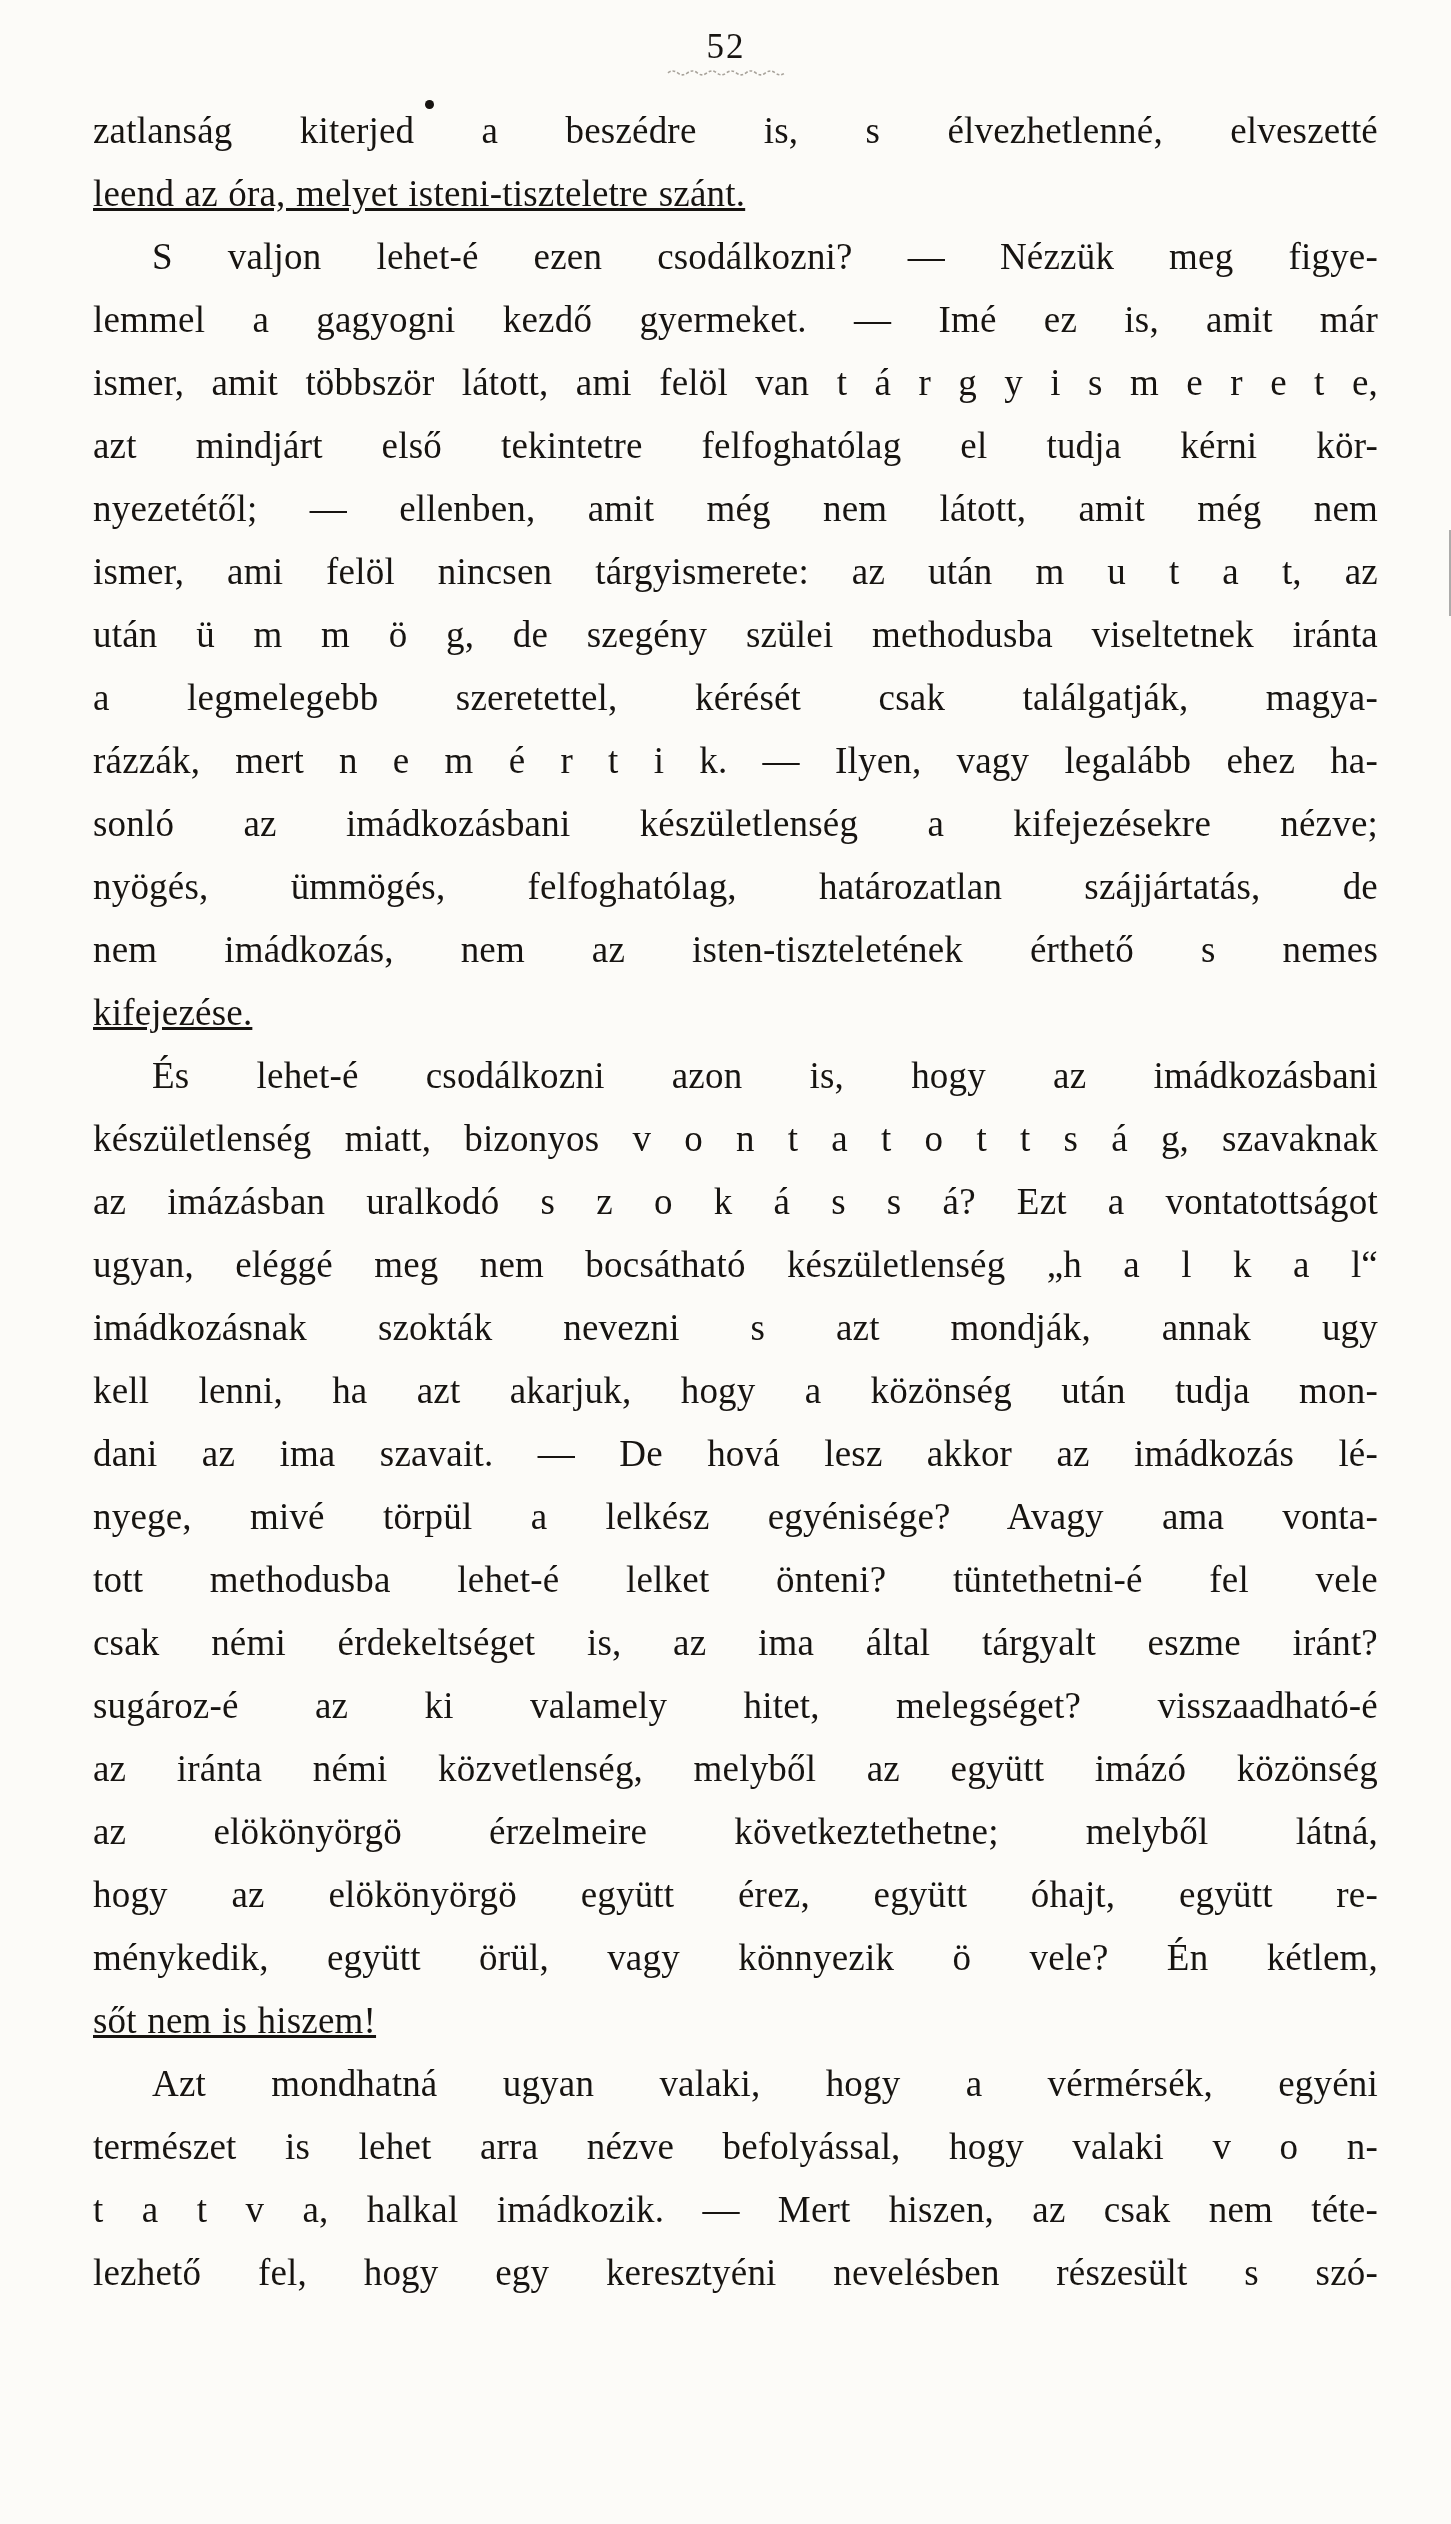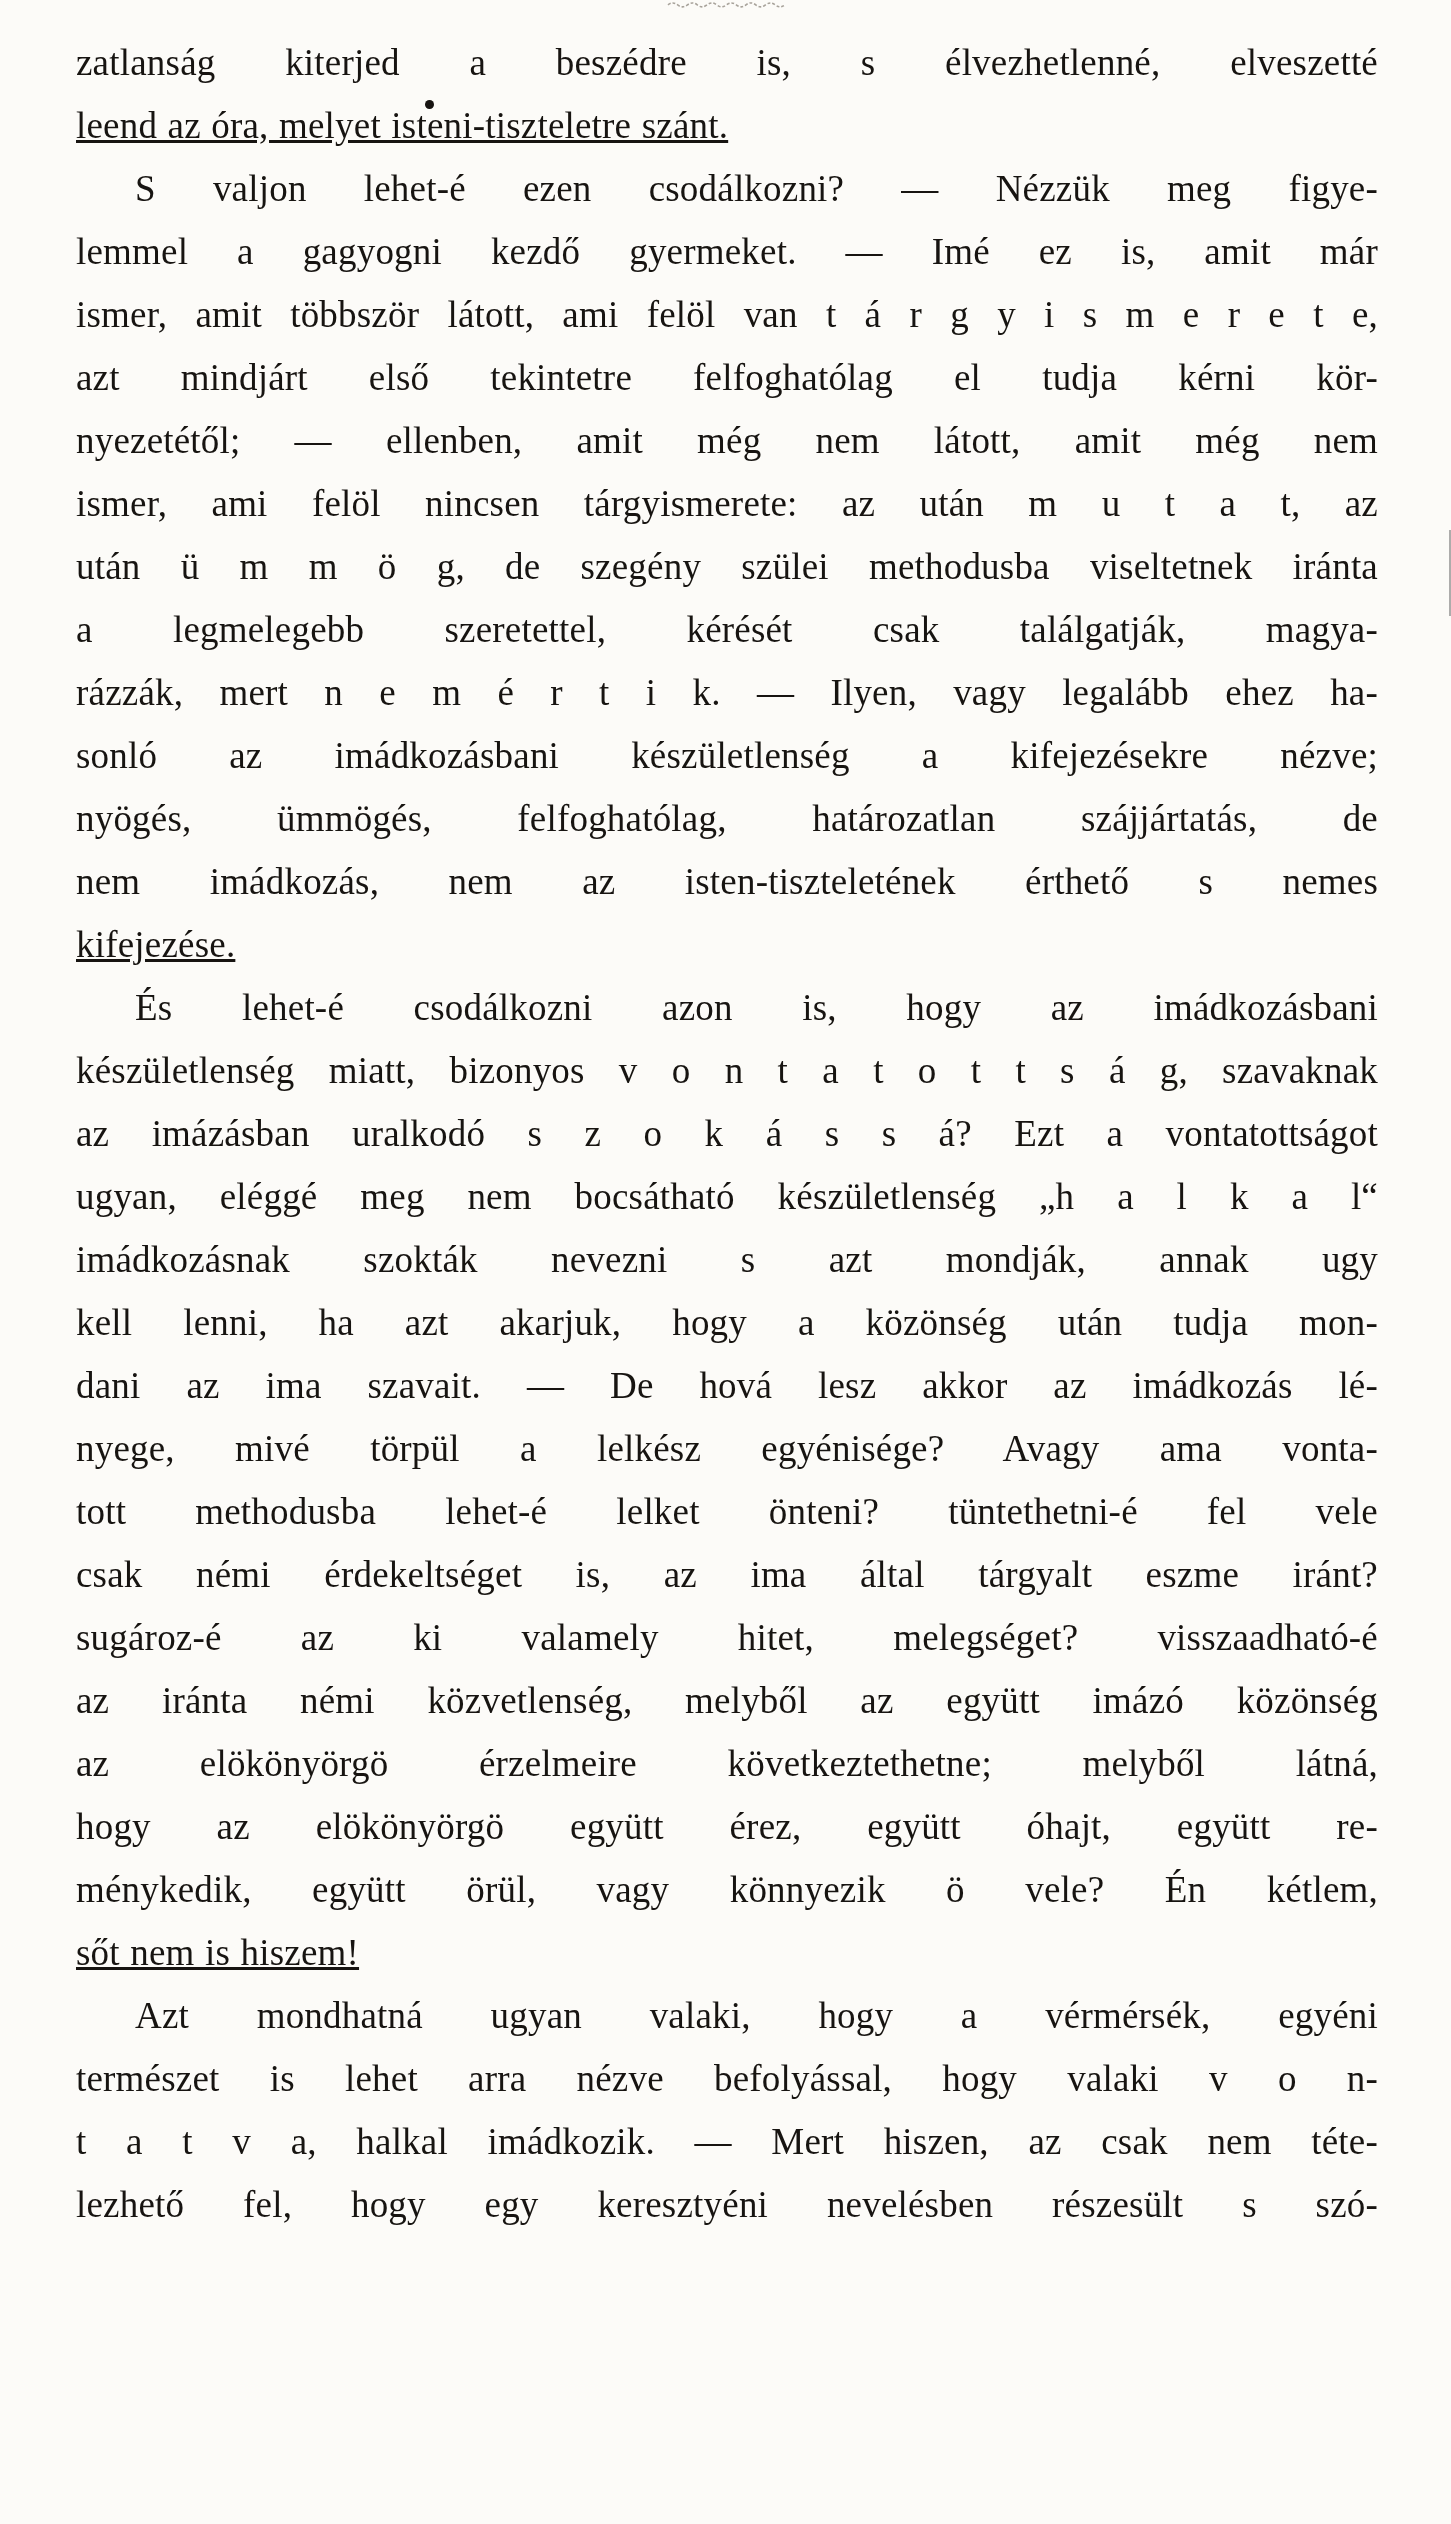--- a/index.html
+++ b/index.html
@@ -32,20 +32,21 @@
   .text-block {
     margin: 21.5px 74px 0 76px;
     font-size: 37px;
     line-height: 63px;
   }
   .line {
     text-align: justify;
     text-align-last: justify;
     letter-spacing: 0.2px;
     word-spacing: 1px;
+    margin-left: 17px;
   }
   .line.indent {
     text-indent: 59px;
   }
   .line.para-end {
     text-align-last: left;
     text-decoration: underline;
   }
   .ink-dot {
     position: absolute;
@@ -64,20 +65,21 @@
     height: 86px;
     background: #6b6b6b;
     opacity: 0.55;
   }
 </style>
 </head>
 <body>
 
 <div class="page">
 
+  <div class="page-number">52</div>
 
   <svg class="squiggle" width="119" height="9.8" viewBox="0 0 122 10" aria-hidden="true">
     <path d="M1,5 Q6,1 11,5 T21,5 T31,5 T41,5 T51,5 T61,5 T71,5 T81,5 T91,5 T101,5 T111,5 T121,5" fill="none" stroke="#a8a39b" stroke-width="1.6" stroke-dasharray="3,2"></path>
   </svg>
 
   <span class="ink-dot"></span>
   <span class="edge-mark"></span>
 
   <div class="text-block" id="text-block">
       <div class="line">zatlanság kiterjed a beszédre is, s  élvezhetlenné,  elveszetté</div>

